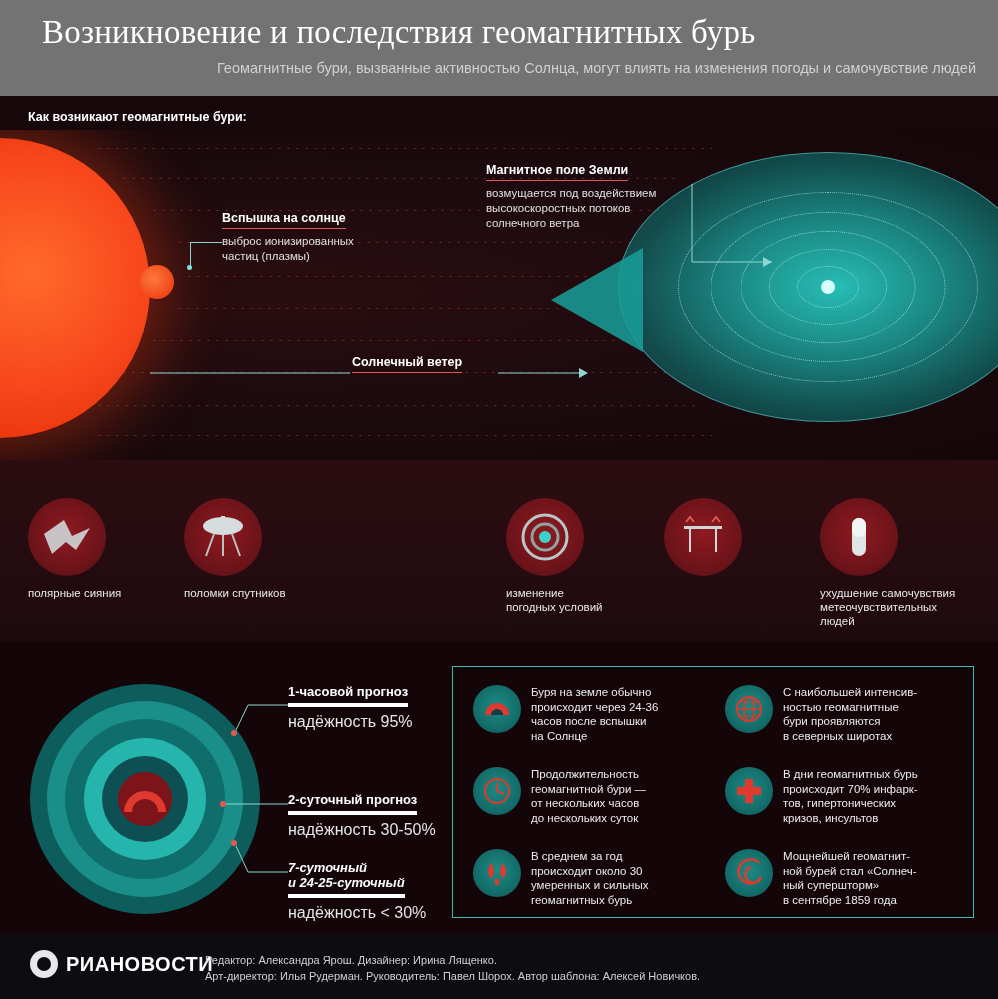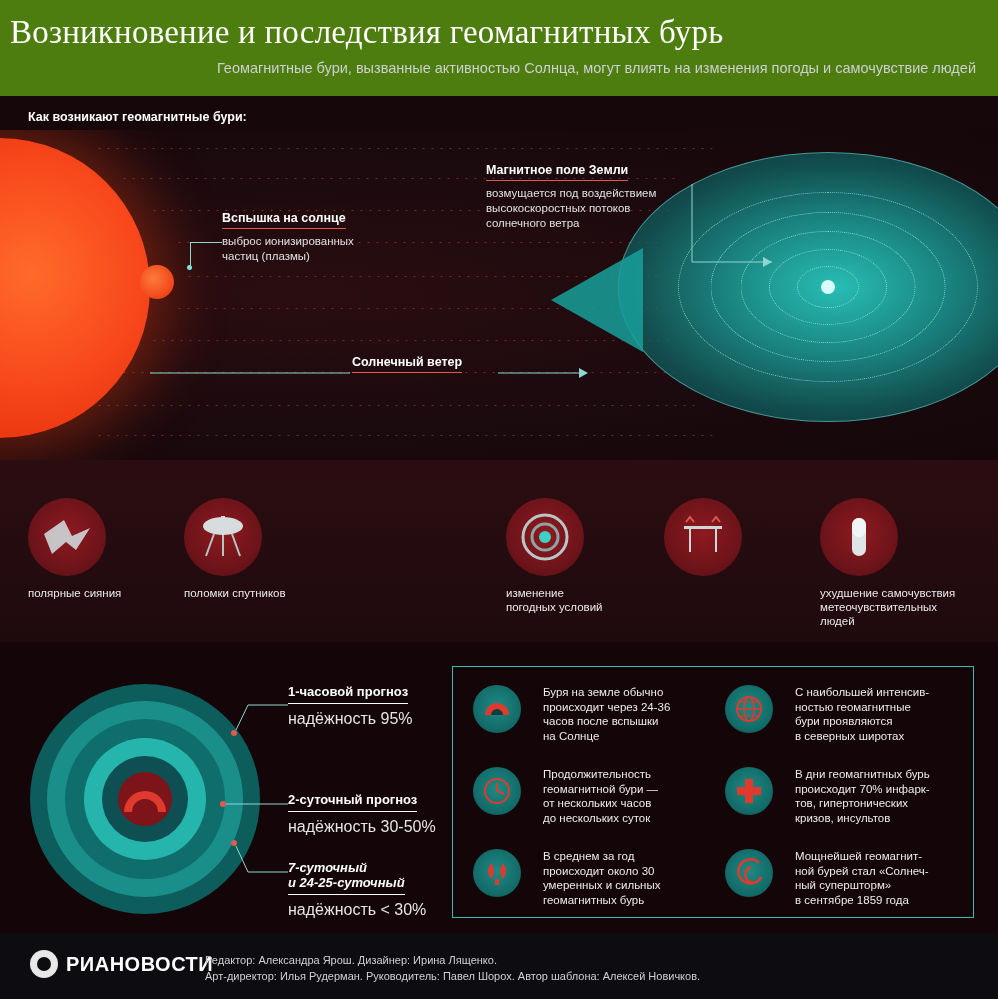--- a/index.html
+++ b/index.html
@@ -12,22 +12,22 @@
   .page {
     position: relative;
     width: 998px; height: 999px;
     background: #16070b;
     color: #e8e8ea;
   }
 
   
   .header {
     position: absolute; left: 0; top: 0; width: 998px; height: 96px;
-    background: #4d7c0f;
-    padding: 14px 22px 0 10px;
+    background: #737373;
+    padding: 14px 22px 0 42px;
   }
   .title {
     font-family: "Liberation Serif", serif;
     font-size: 33px; font-weight: 400; color: #ffffff;
     letter-spacing: .2px; white-space: nowrap;
   }
   .subtitle {
     margin-top: 9px;
     font-size: 14.5px; color: #cfd0d2; font-weight: 400; text-align: right;
   }
@@ -116,29 +116,29 @@
   }
   .target {
     position: absolute; left: 30px; top: 42px; width: 230px; height: 230px;
   }
   .t-ring {
     position: absolute; border-radius: 50%; left: 50%; top: 50%;
     transform: translate(-50%,-50%);
   }
   .f-head {
     font-size: 13px; font-weight: bold; color: #ffffff;
-    border-bottom: 1px solid #ffffff; padding-bottom: 4px; display: inline-block;
+    border-bottom: 4px solid #ffffff; padding-bottom: 4px; display: inline-block;
   }
   .f-sub { font-size: 16px; color: #e5e5e5; margin-top: 6px; }
 
   .factbox {
     position: absolute; left: 452px; top: 24px; width: 522px; height: 252px;
     border: 1px solid #3fb9b0;
   }
-  .fact { position: absolute; width: 240px; display: flex; gap: 22px; }
+  .fact { position: absolute; width: 240px; display: flex; gap: 10px; }
   .fact-ic {
     width: 48px; height: 48px; border-radius: 50%; flex: 0 0 48px;
     background: radial-gradient(circle at 50% 45%, #1d8a84 0%, #136b68 65%, #0c4a49 100%);
     position: relative; overflow: hidden;
   }
   .fact-tx { font-size: 11.5px; line-height: 14.5px; color: #ececed; }
 
   
   .footer {
     position: absolute; left: 0; top: 934px; width: 998px; height: 65px;

